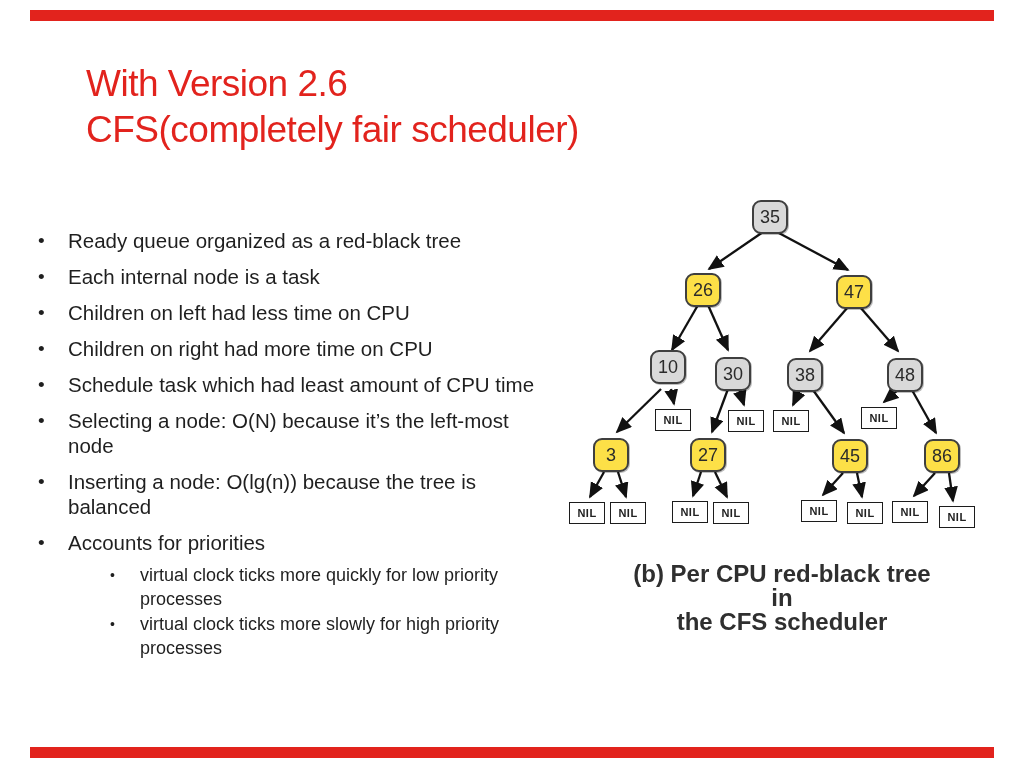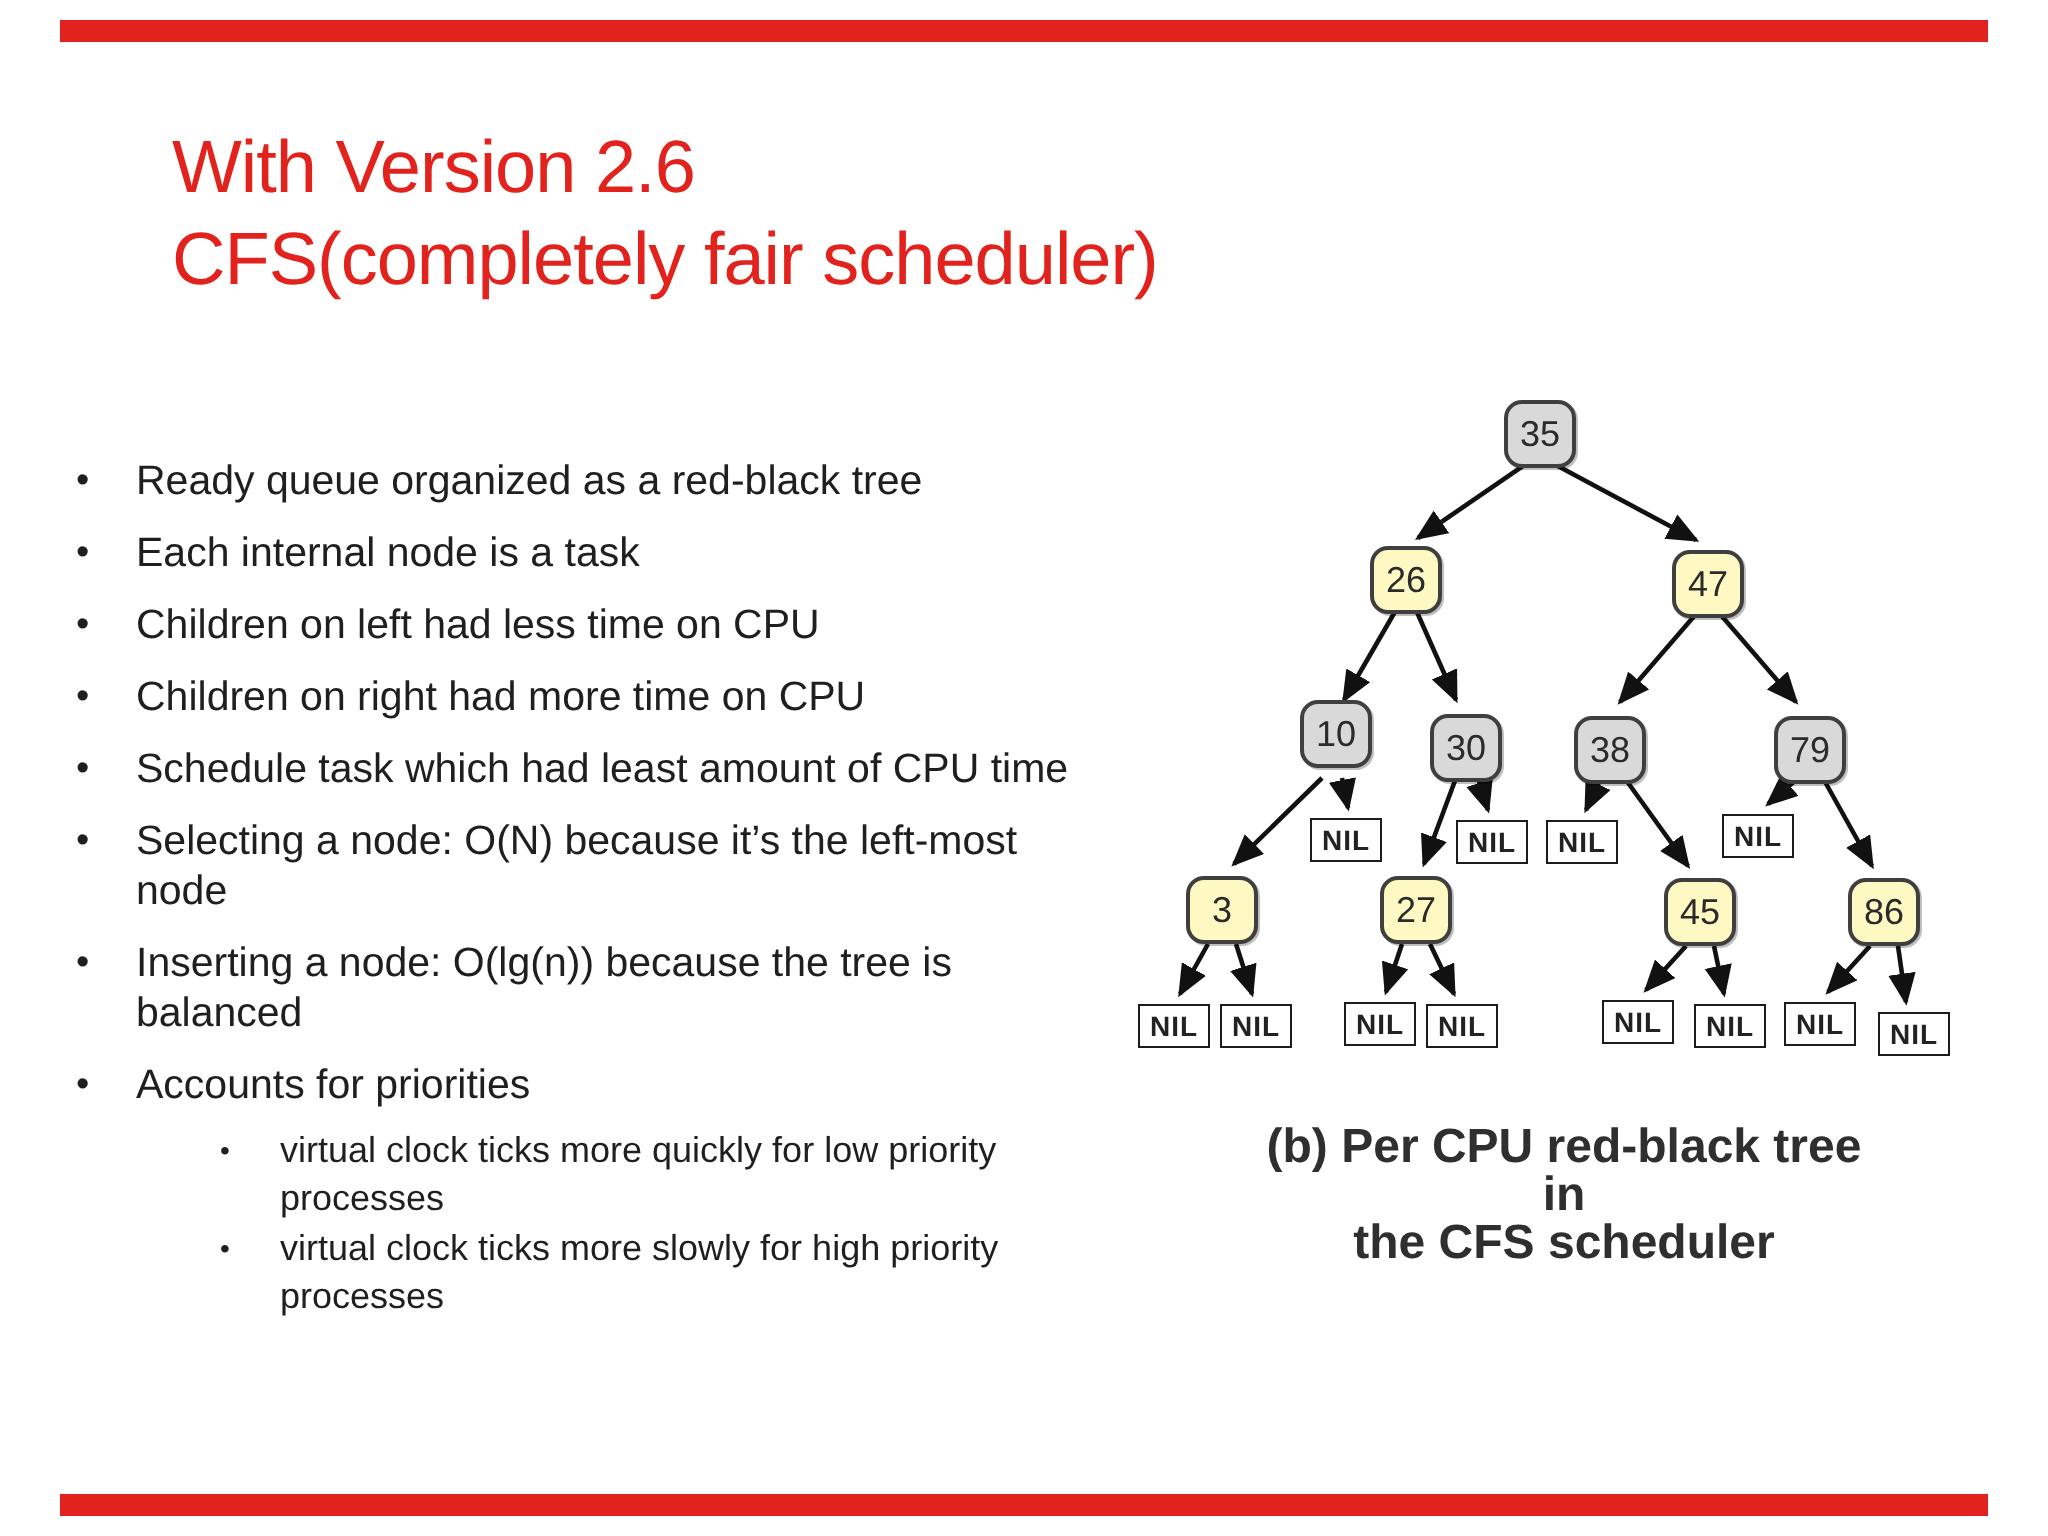--- a/index.html
+++ b/index.html
@@ -41,31 +41,31 @@
   .sub-rows{margin-left:72px;margin-top:-3px;}
   .s-row{display:flex;margin-bottom:1px;}
   .s-dot{flex:none;width:30px;font-size:14px;line-height:24px;}
   .s-text{font-size:18px;line-height:24px;white-space:pre-wrap;}
 
   .figure{position:absolute;left:0;top:0;width:1024px;height:768px;pointer-events:none;}
   .edges{position:absolute;left:0;top:0;}
   .tnode{
     position:absolute;width:36px;height:34px;
     border:2px solid var(--node-border);border-radius:9px;
-    background:#fef9c3;
+    background:#fde047;
     display:flex;align-items:center;justify-content:center;
     font-size:18px;color:#2b2b2b;
     box-shadow:1px 1px 0 rgba(0,0,0,0.25);
   }
   .tnode.gray{background:var(--node-gray);}
   .nil{
     position:absolute;width:36px;height:22px;
     border:1.5px solid #1c1c1c;background:#fff;
     display:flex;align-items:center;justify-content:center;
-    font-size:14px;font-weight:700;letter-spacing:0.5px;color:#222;
+    font-size:11px;font-weight:700;letter-spacing:0.5px;color:#222;
   }
   .caption{
     position:absolute;left:622px;top:562px;width:320px;
     text-align:center;font-size:24px;font-weight:700;
     line-height:24px;color:var(--caption);
   }
 </style>
 </head>
 <body>
 
@@ -156,21 +156,21 @@
         <line x1="949" y1="473" x2="953" y2="501"></line>
       </g>
     </svg>
 
     <div class="tnode gray" style="left:752px;top:200px;">35</div>
     <div class="tnode" style="left:685px;top:273px;">26</div>
     <div class="tnode" style="left:836px;top:275px;">47</div>
     <div class="tnode gray" style="left:650px;top:350px;">10</div>
     <div class="tnode gray" style="left:715px;top:357px;">30</div>
     <div class="tnode gray" style="left:787px;top:358px;">38</div>
-    <div class="tnode gray" style="left:887px;top:358px;">79</div>
+    <div class="tnode gray" style="left:887px;top:358px;">48</div>
     <div class="tnode" style="left:593px;top:438px;">3</div>
     <div class="tnode" style="left:690px;top:438px;">27</div>
     <div class="tnode" style="left:832px;top:439px;">45</div>
     <div class="tnode" style="left:924px;top:439px;">86</div>
 
     <div class="nil" style="left:655px;top:409px;">NIL</div>
     <div class="nil" style="left:728px;top:410px;">NIL</div>
     <div class="nil" style="left:773px;top:410px;">NIL</div>
     <div class="nil" style="left:861px;top:407px;">NIL</div>
     <div class="nil" style="left:569px;top:502px;">NIL</div>

